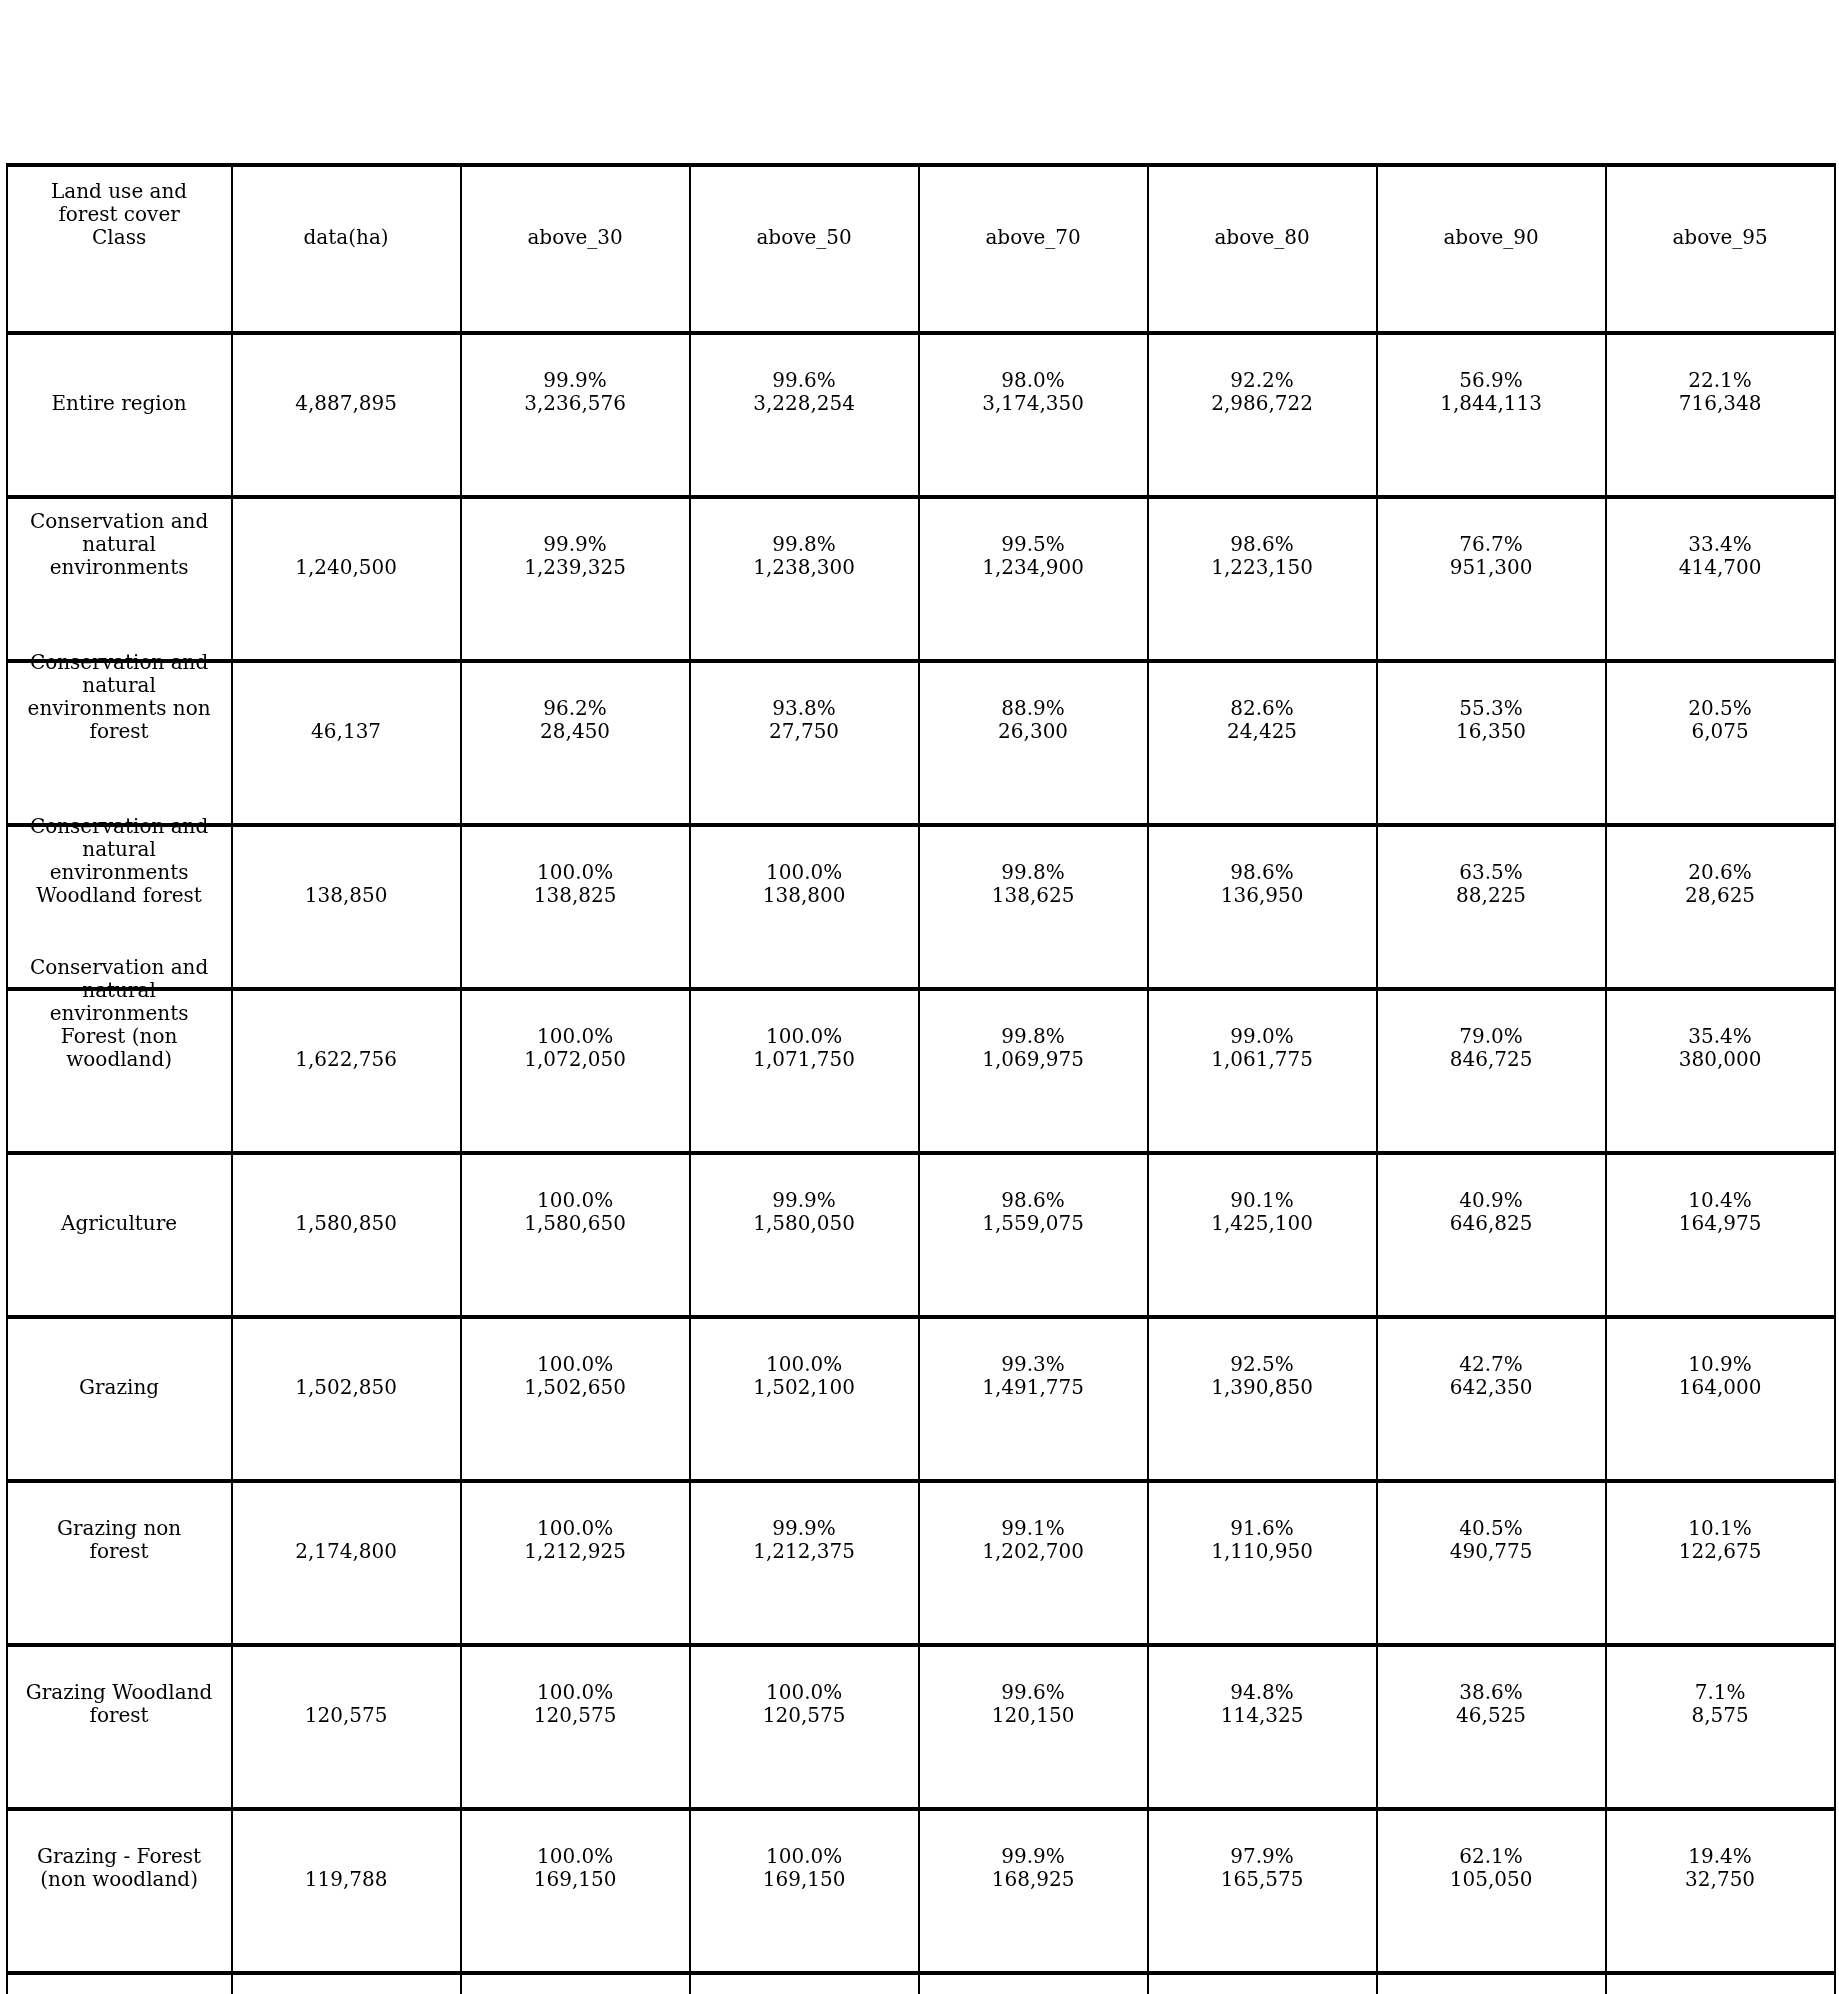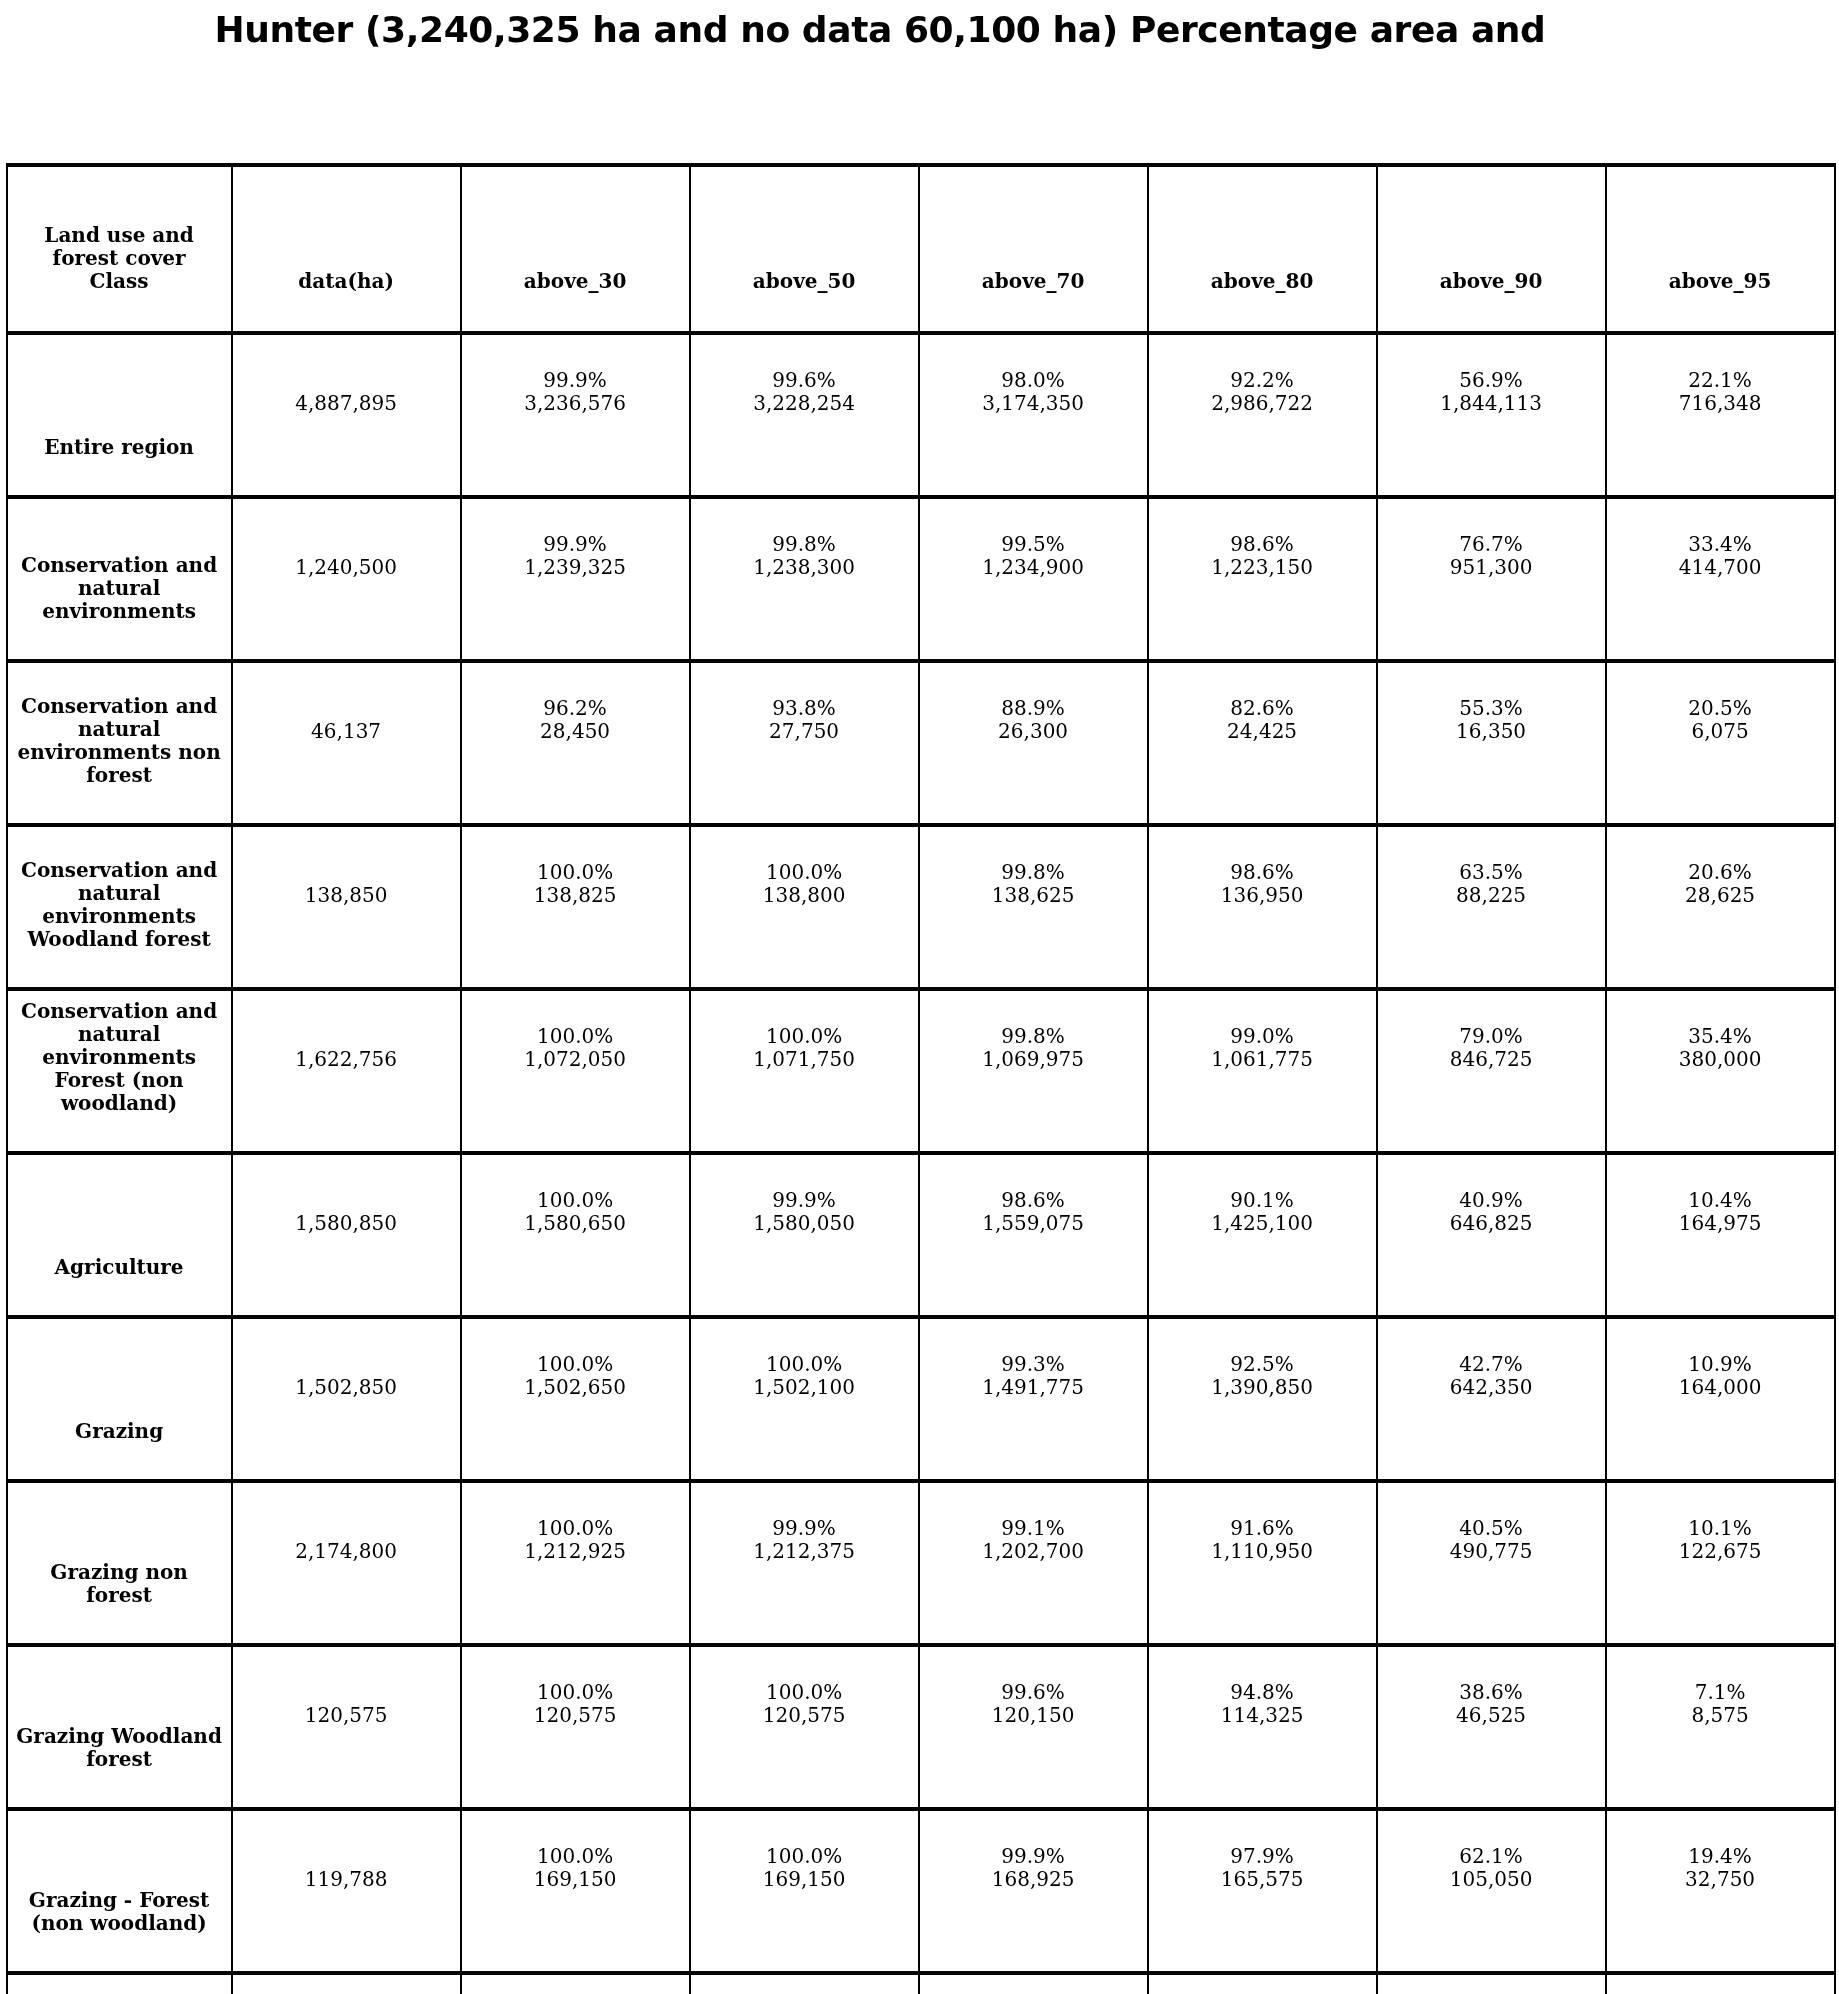--- a/index.html
+++ b/index.html
@@ -24,27 +24,26 @@
     padding:0;position:relative;overflow:visible;
   }
   table.datatable tr{border-top:4px solid #000;border-bottom:4px solid #000;}
   table.datatable thead tr{height:168px;}
   table.datatable tbody tr{height:164px;}
   .blk{
     position:absolute;left:1.6px;right:1.6px;top:50%;
     transform:translateY(-100%);
     text-align:center;font-size:20px;line-height:23px;z-index:2;
   }
-  .hdr,.lbl{font-weight:bold;margin-top:44px;}
+  .hdr,.lbl{font-weight:normal;}
 </style>
 </head>
 <body>
 
 <div class="title">
-  <div>Hunter (3,240,325 ha and no data 60,100 ha) Percentage area and</div>
 </div>
 
 <table class="datatable">
   <colgroup>
     <col style="width:225px">
       <col style="width:229px">
       <col style="width:229px">
       <col style="width:229px">
     <col style="width:229px">
       <col style="width:229px">

